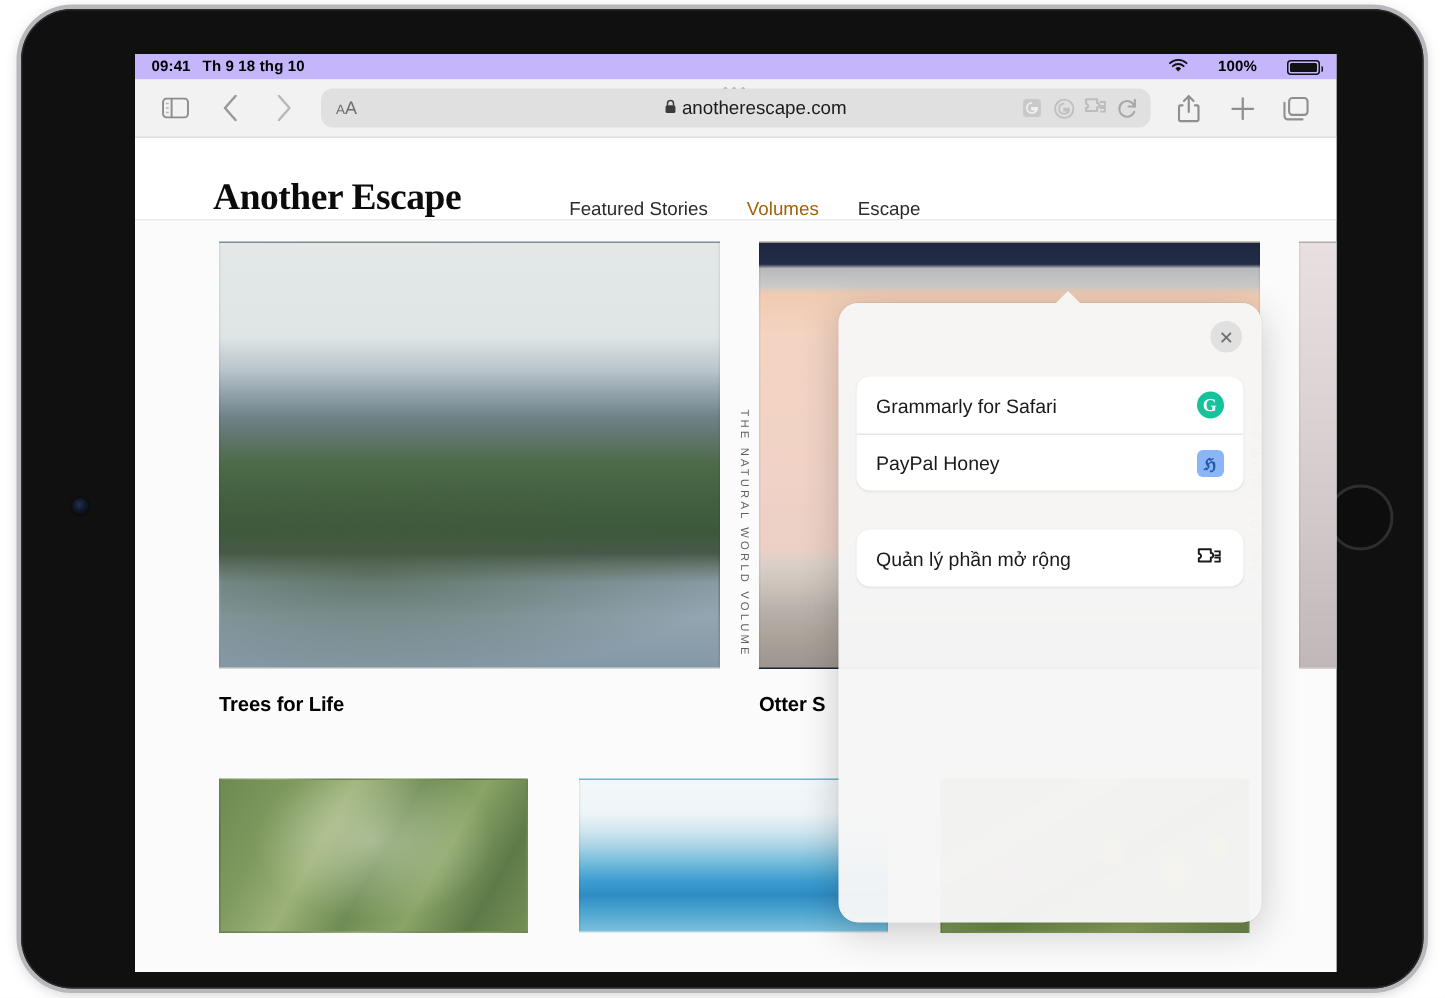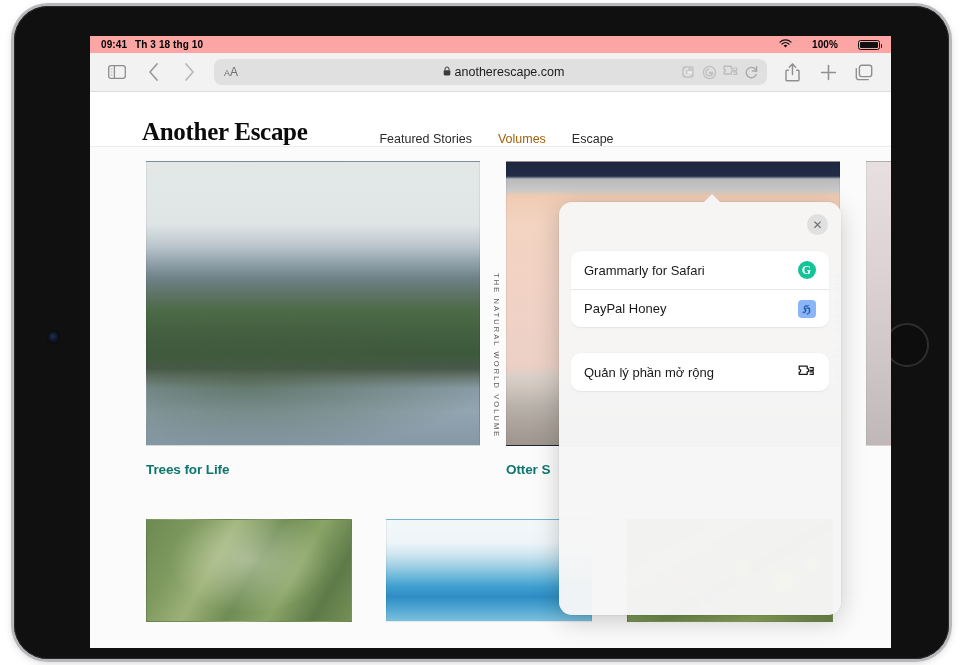--- a/index.html
+++ b/index.html
@@ -47,21 +47,21 @@
     position: absolute;
     left: 76px; top: 30px;
     width: 801px; height: 612px;
     background: #ffffff;
     overflow: hidden;
   }
 
   
   #status-bar {
     height: 17px;
-    background: #fca5a5;
+    background: #c4b5fd;
     display: flex;
     align-items: center;
     padding: 0 11px;
     font-size: 10px;
     font-weight: bold;
     color: #000;
     letter-spacing: 0.1px;
   }
   #status-left { display: flex; gap: 8px; align-items: center; }
   #status-right { margin-left: auto; display: flex; gap: 20px; align-items: center; }
@@ -196,21 +196,21 @@
 
   .card { position: absolute; }
   .card-img {
     border: 1px solid rgba(0,0,0,0.06);
     background-size: cover;
     background-position: center;
   }
   .card-title {
     font-size: 13.5px;
     font-weight: bold;
-    color: #0f766e;
+    color: #000000;
     margin-top: 16px;
     letter-spacing: -0.1px;
   }
   .side-vlabel { position: absolute; top: 112px; }
 
   
   #hero-image {
     background:
       linear-gradient(to bottom,
         rgba(255,255,255,0.0) 0%, rgba(255,255,255,0.0) 60%, rgba(30,45,60,0.12) 100%),
@@ -336,21 +336,21 @@
 <div id="device-frame">
   <div id="bezel-highlight"></div>
   <div id="front-camera-left"></div>
   <div id="home-ring-right"></div>
 
   <div id="screen">
 
     <div id="status-bar">
       <div id="status-left">
         <span>09:41</span>
-        <span>Th 3 18 thg 10</span>
+        <span>Th 9 18 thg 10</span>
       </div>
       <div id="status-right">
         <span class="wifi-glyph">
           <svg width="13" height="10" viewBox="0 0 13 10">
             <path d="M6.5 8.6 L4.6 6.6 A2.7 2.7 0 0 1 8.4 6.6 Z" fill="#111"></path>
             <path d="M2.9 5.1 A5.2 5.2 0 0 1 10.1 5.1" stroke="#111" stroke-width="1.3" fill="none" stroke-linecap="round"></path>
             <path d="M1.0 3.1 A8 8 0 0 1 12.0 3.1" stroke="#111" stroke-width="1.3" fill="none" stroke-linecap="round"></path>
           </svg>
         </span>
         <span>100%</span>

